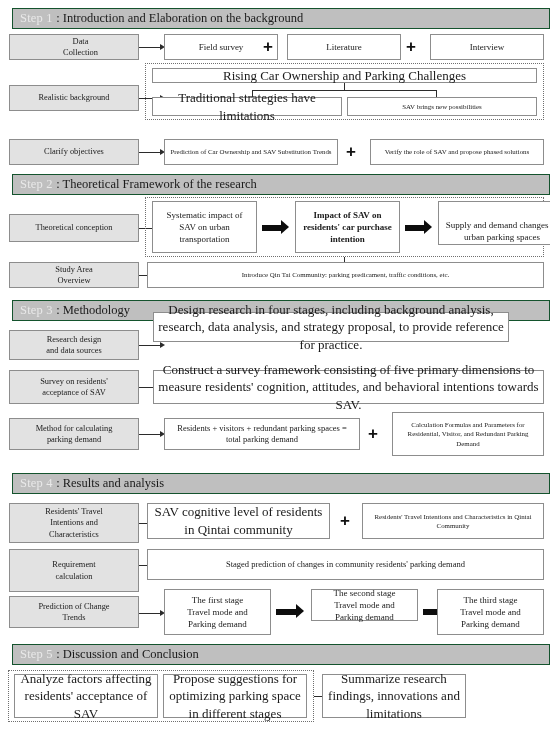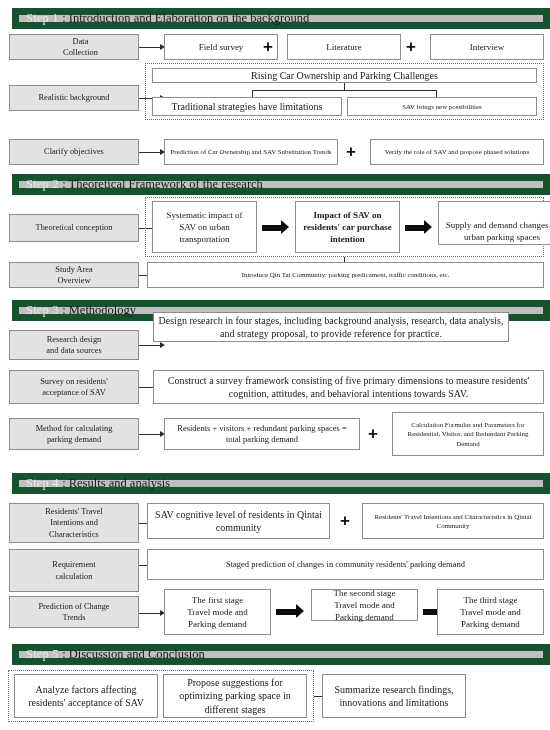--- a/index.html
+++ b/index.html
@@ -11,21 +11,21 @@
     overflow: hidden;
     position: relative;
   }
   .page { position: relative; width: 550px; height: 730px; padding: 0; }
 
   
   .step-bar {
     position: relative;
     height: 21px;
     background: #bfbfbf;
-    border: 7px solid #14532d;
+    border: 1px solid #14532d;
     display: flex;
     align-items: center;
     padding-left: 7px;
     margin: 0 6px;
   }
   .step-bar .step-num {
     color: #e9e9e9;
     font-size: 12.5px;
     letter-spacing: .2px;
     white-space: pre;
@@ -49,21 +49,21 @@
   .wbox {
     background: #ffffff;
     border: 1px solid #8d8d8d;
     display: flex; align-items: center; justify-content: center;
     text-align: center;
     line-height: 1.35;
     padding: 2px 4px;
   }
   .f9  { font-size: 9px; }
   .f85 { font-size: 8.5px; }
-  .f8  { font-size: 10px; }
+  .f8  { font-size: 13px; }
   .f7  { font-size: 6.9px; }
 
   .dotted-wrap {
     border: 1px dotted #6f6f6f;
     position: absolute;
   }
 
   .abs { position: absolute; }
 
   

